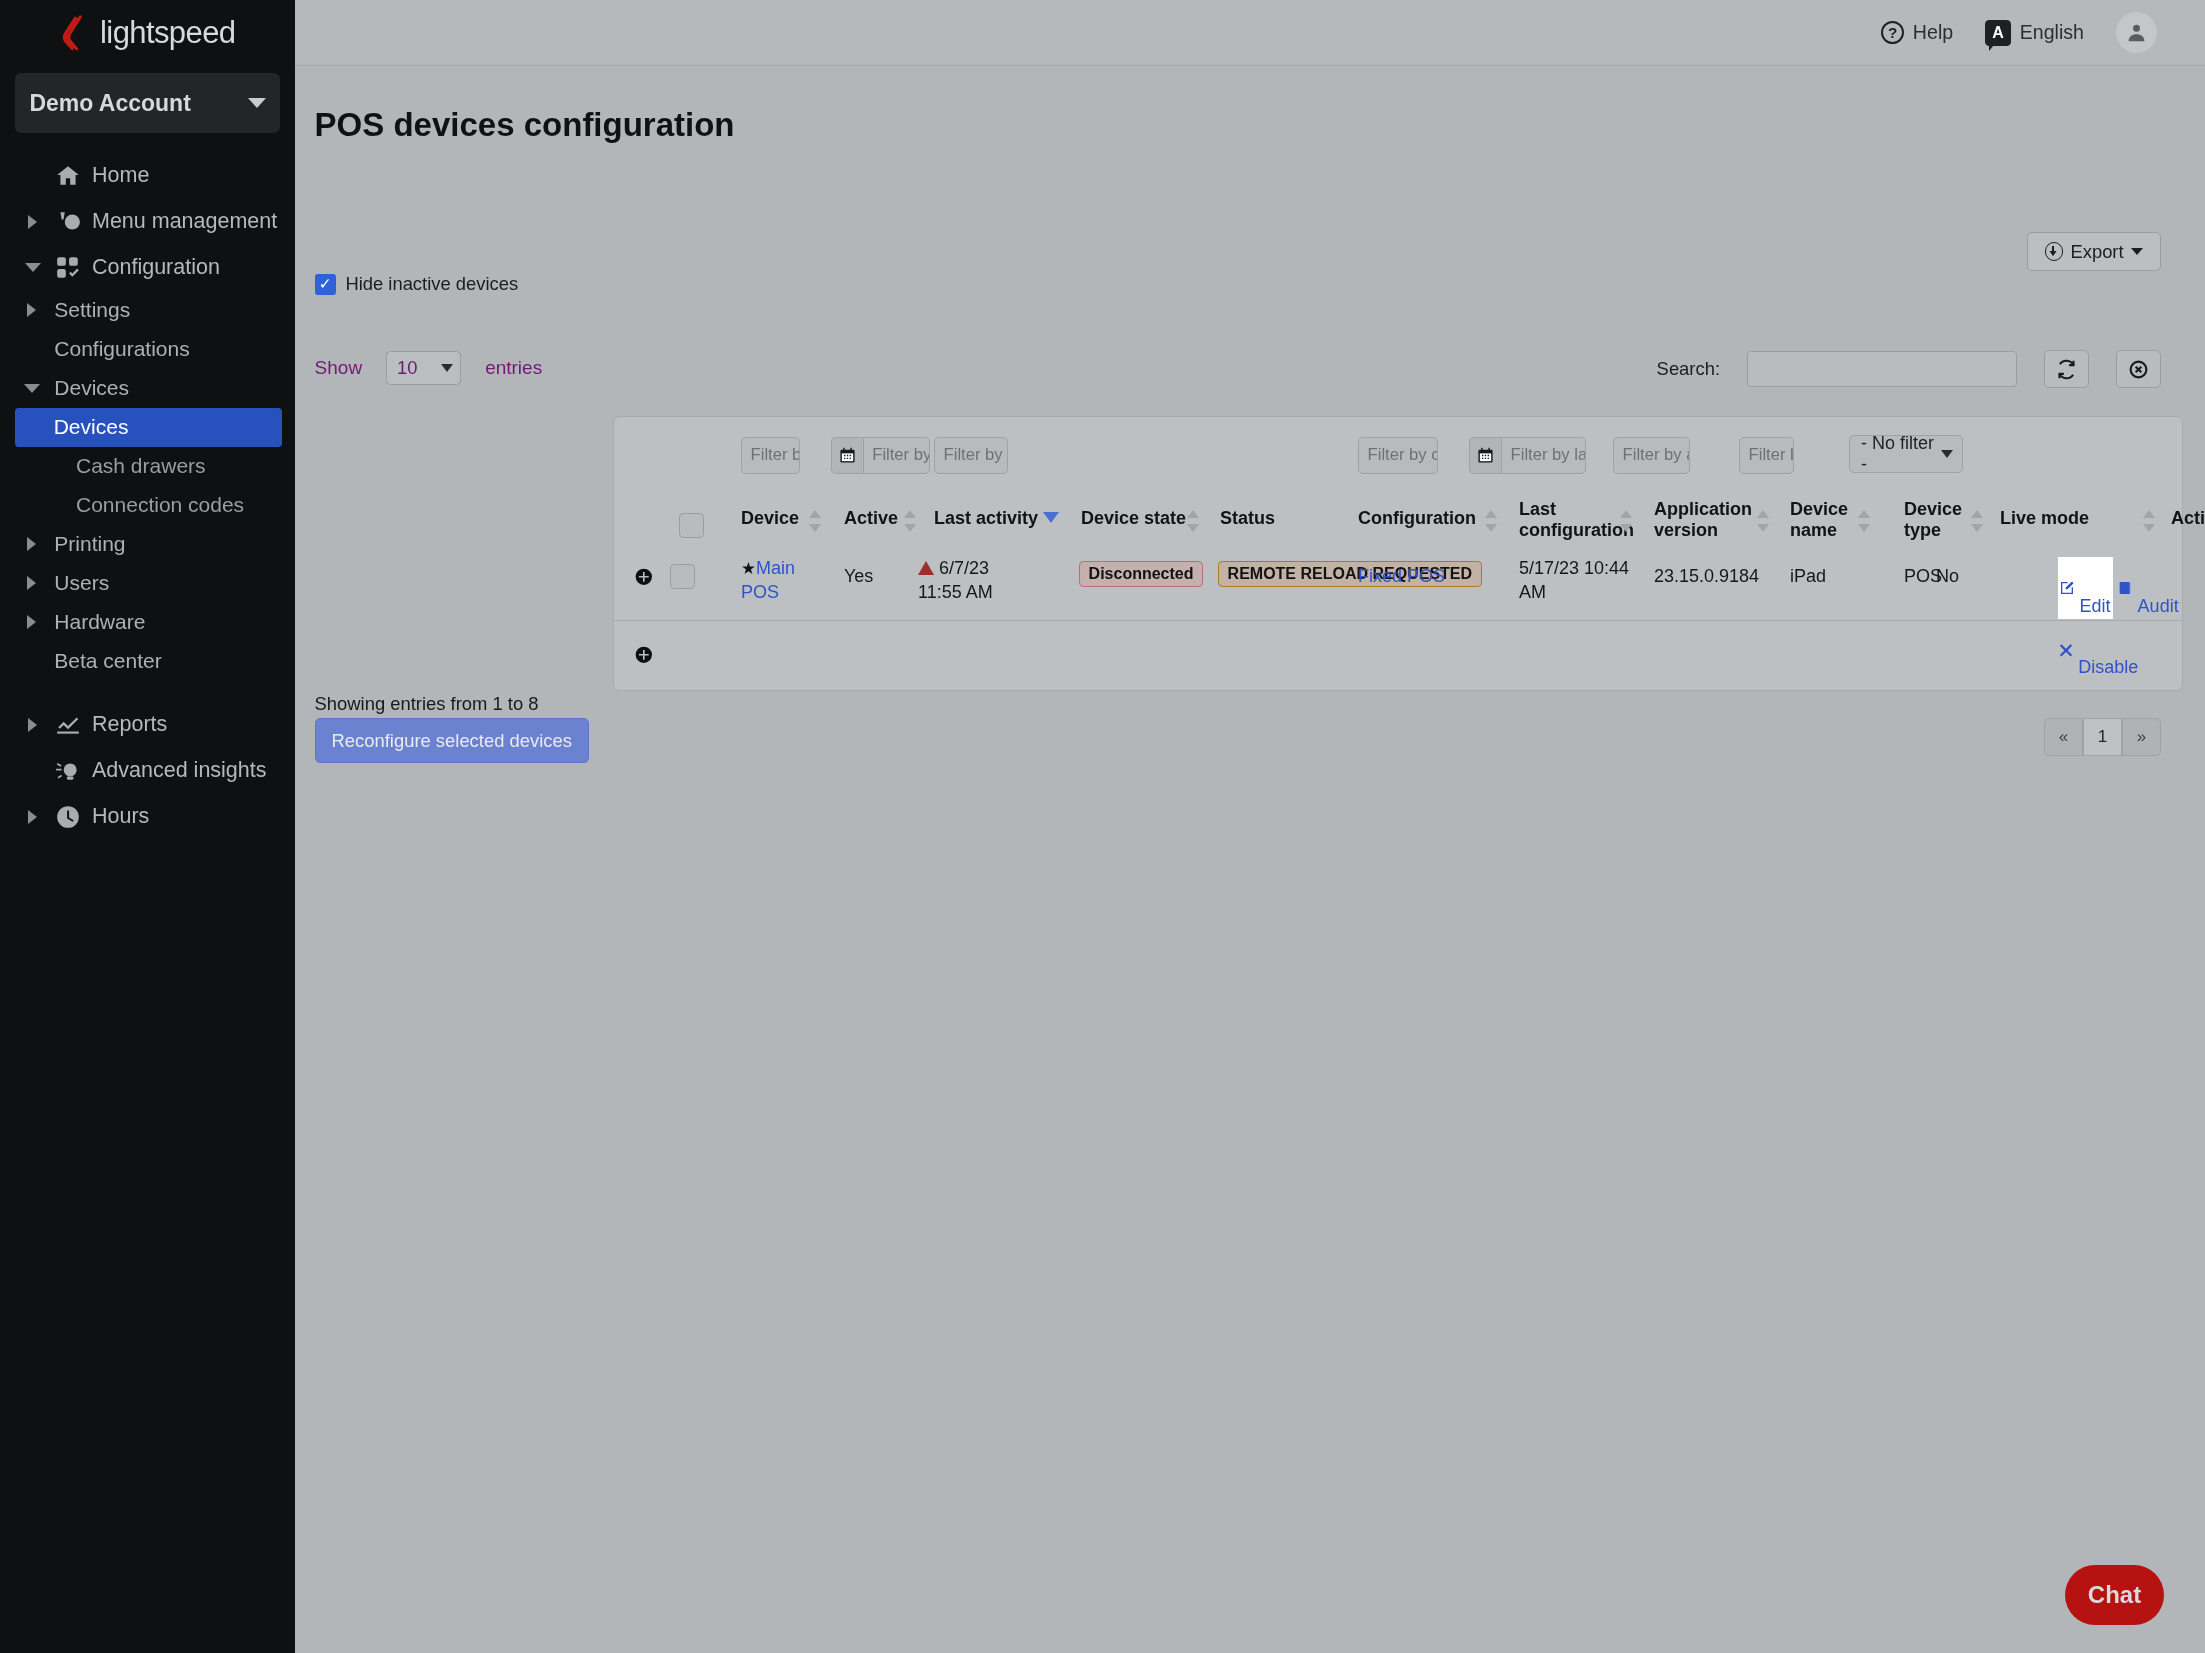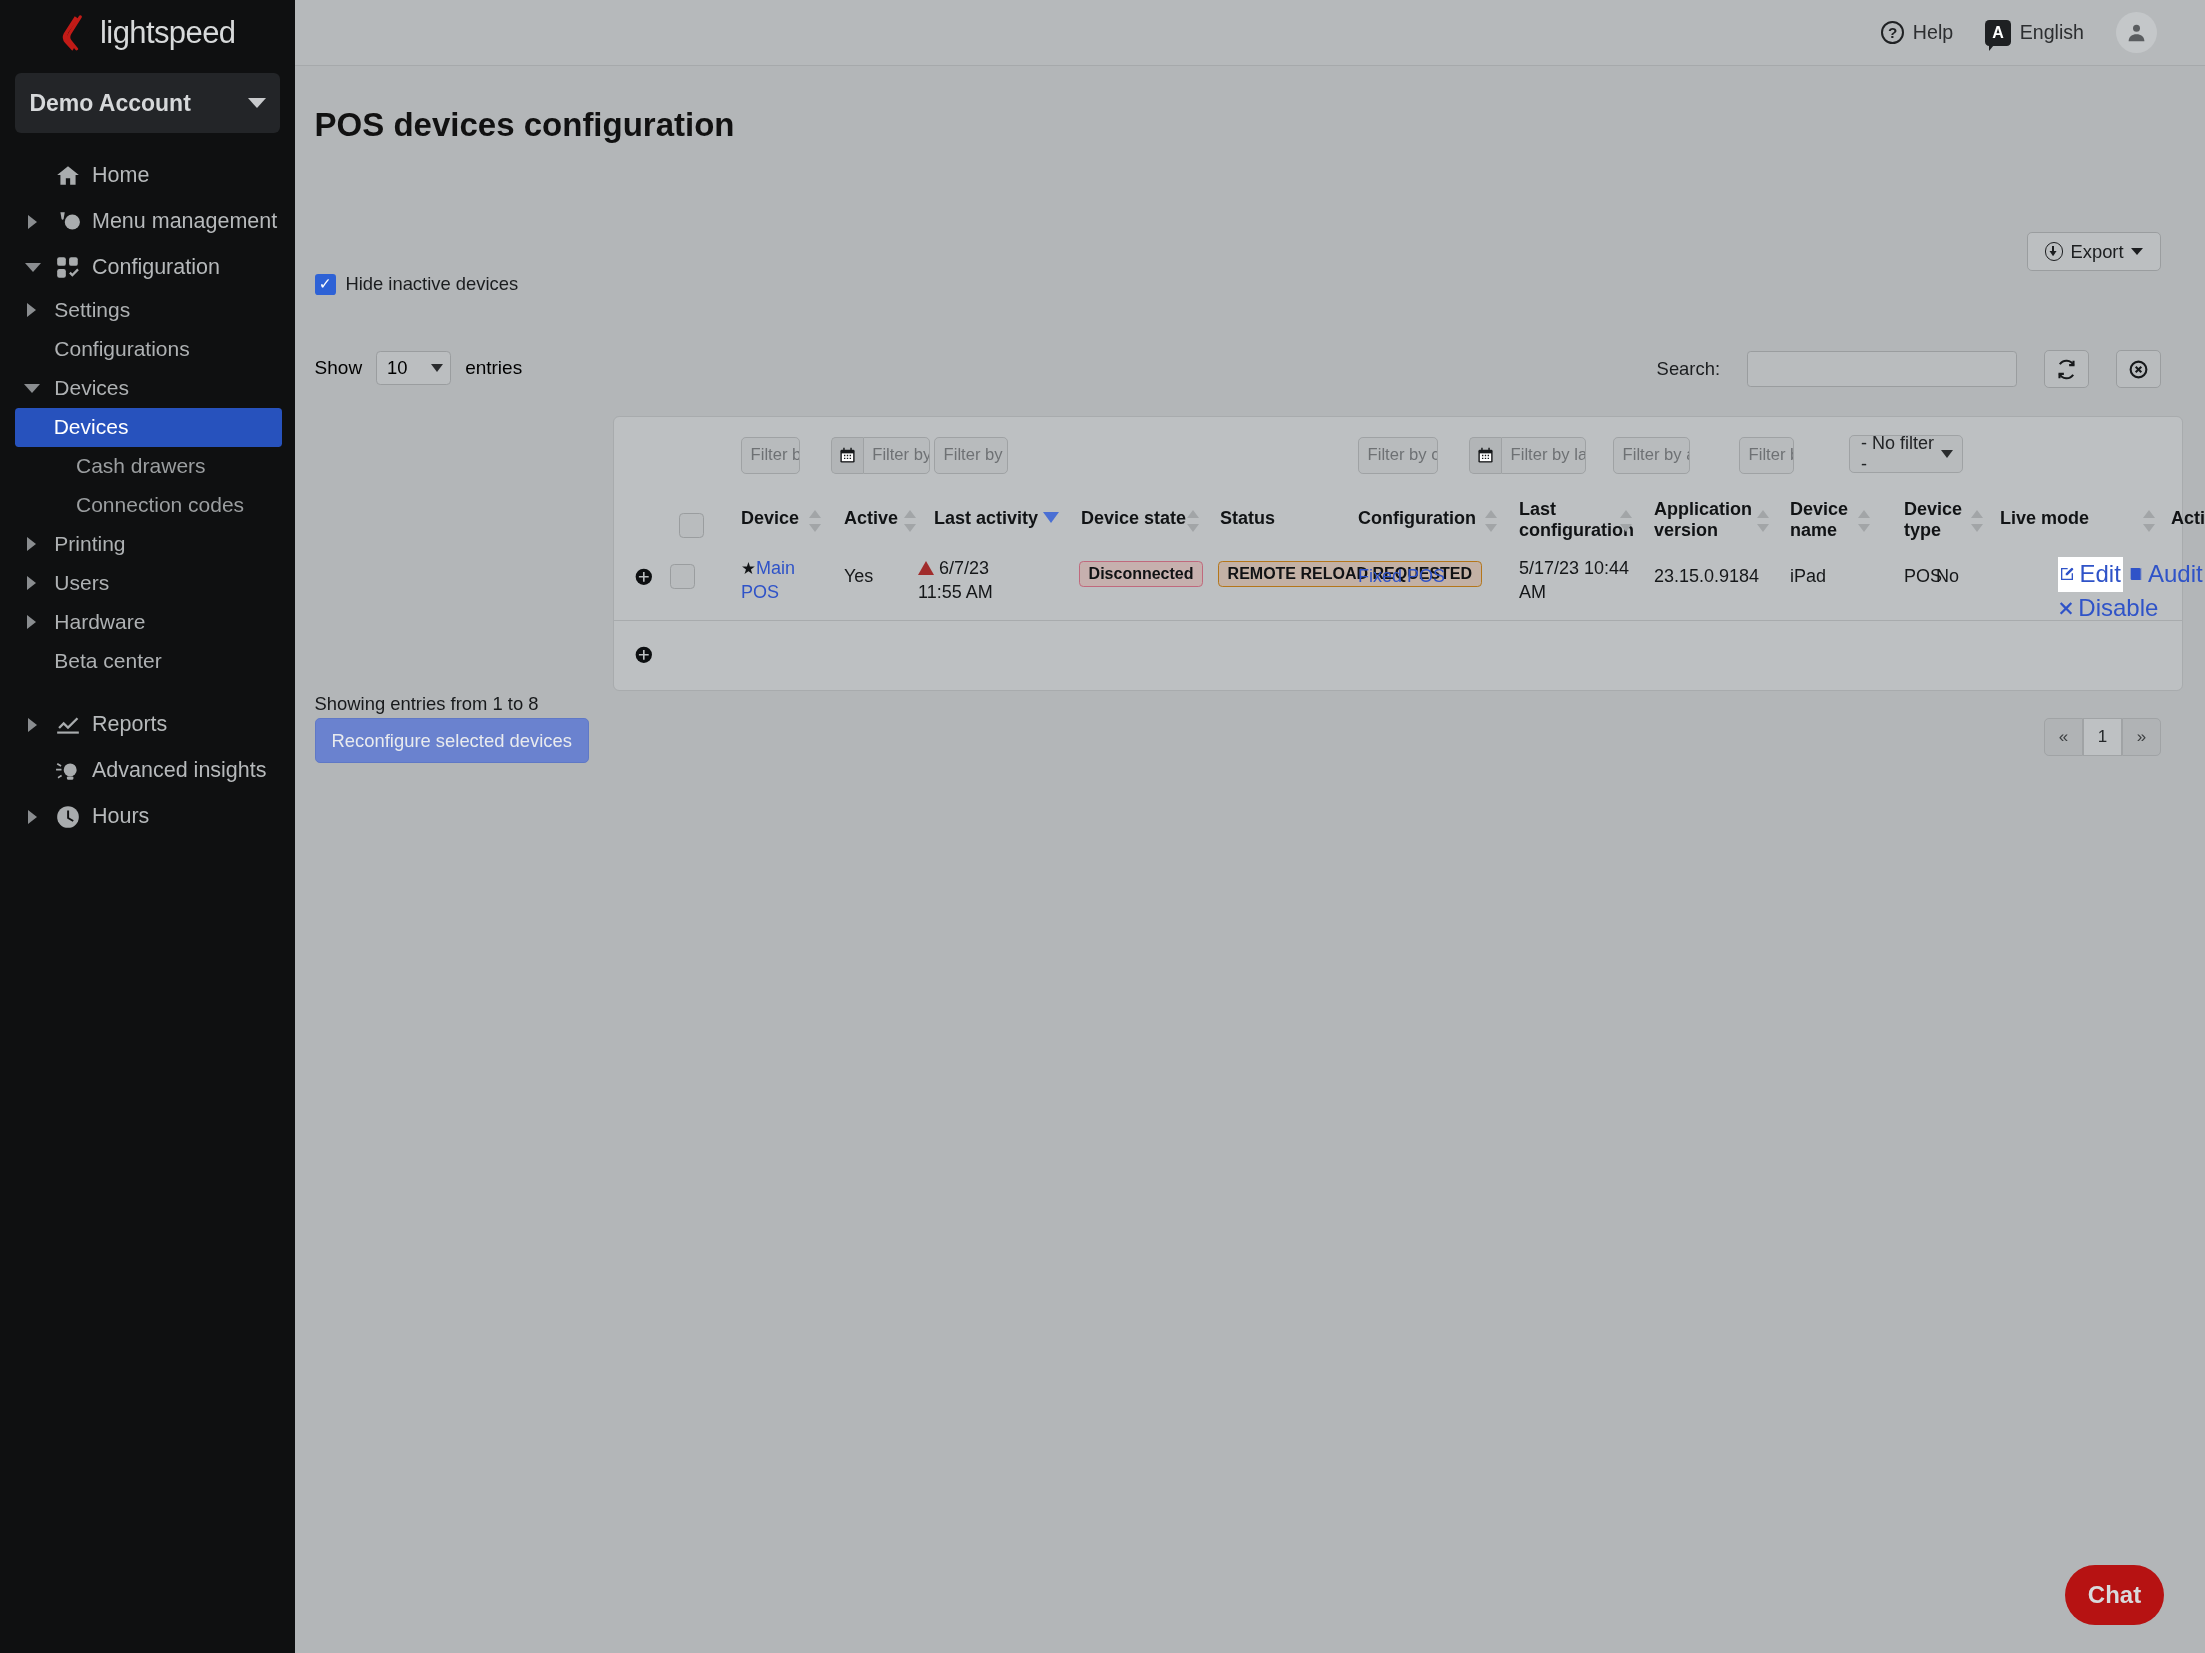--- a/index.html
+++ b/index.html
@@ -87,21 +87,21 @@
   .dl-icon:after{content:"";position:absolute;left:3.7px;top:7.4px;width:7.4px;height:2.5px;background:#1c1e20;transform:rotate(0deg);clip-path:polygon(0 0,100% 0,50% 100%);height:5.5px;}
   .mini-caret{width:0;height:0;border-left:6.8px solid transparent;border-right:6.8px solid transparent;border-top:7.4px solid #1c1e20;}
 
   #hide-inactive { position:absolute; left:19.6px; top:207px; display:flex; align-items:center; gap:9.8px; }
   .cb-blue {
     width:21px;height:21px;background:#2e62d6;border-radius:3.1px;
     display:flex;align-items:center;justify-content:center;color:#fff;font-size:15.3px;line-height:1;
   }
   #hide-inactive .lbl { font-size:18.4px; color:#1b1d1f; }
 
-  #show-entries { position:absolute; left:19.6px; top:285px; display:flex; align-items:center; gap:14px; font-size:19px; color:#000000;justify-content:space-between;}
+  #show-entries { position:absolute; left:19.6px; top:285px; display:flex; align-items:center; gap:24px; font-size:19px; color:#701a75;justify-content:space-between;}
   .sel-box {
     height:34px; width:75px; background:#bbbec0; border:0.6px solid #9a9d9f; border-radius:4.3px;
     display:flex; align-items:center; justify-content:space-between; padding:0 7.4px 0 9.8px; font-size:18.4px;
   }
   .chev { width:0;height:0;border-left:6.8px solid transparent;border-right:6.8px solid transparent;border-top:8px solid #2a2c2e; }
 
   #search-wrap { position:absolute; right:44px; top:284px; display:flex; align-items:center; gap:27px;}
   .search-label{font-size:18.4px;color:#1b1d1f;}
   #search-input{
     width:270px;height:36px;background:#b9bcbe;border:0.6px solid #9a9d9f;border-radius:3.7px;
@@ -175,21 +175,21 @@
     border-radius:4.3px; line-height:1.1; white-space:nowrap;
   }
   .badge-disconnected{ background:#c6b0ae; border:1.2px solid #c0697d; color:#101214; }
   .badge-reload{ background:#c3b1a5; border:1.2px solid #b4761a; color:#101214; }
   .warn-tri{ display:inline-block; width:0;height:0;border-left:8px solid transparent;
     border-right:8px solid transparent;border-bottom:14.7px solid #a12c2c; position:relative; top:1.8px;}
   .star{ color:#111315; font-size:16.6px; }
 
   .actions-cell{ position:absolute; line-height:1.35; }
   .act-line{ display:flex; align-items:center; gap:4.3px; white-space:nowrap; }
-  .act-link{ color:#2f53c8; font-size:24px; }
+  .act-link{ color:#2f53c8; font-size:18px;margin-top:36px; }
   .act-ico{ width:16px;height:16px; }
   .act-ico svg{ width:16px;height:16px;fill:#2f53c8; }
   .edit-highlight{ background:#ffffff; padding:1.2px 2.5px 1.2px 1.2px; display:inline-flex; align-items:center; gap:4.3px;}
 
   .add-row{ position:absolute; top:203px; left:0; width:100%; height:69px;
     border-top:0.6px solid #a8abad; display:flex; align-items:center; padding-left:19.6px; }
 
   #showing-entries{ position:absolute; left:19.6px; top:627px; font-size:18.4px; color:#17191b; }
   #reconfigure-btn{
     position:absolute; left:19.6px; top:652px; height:45px; padding:0 16px;

